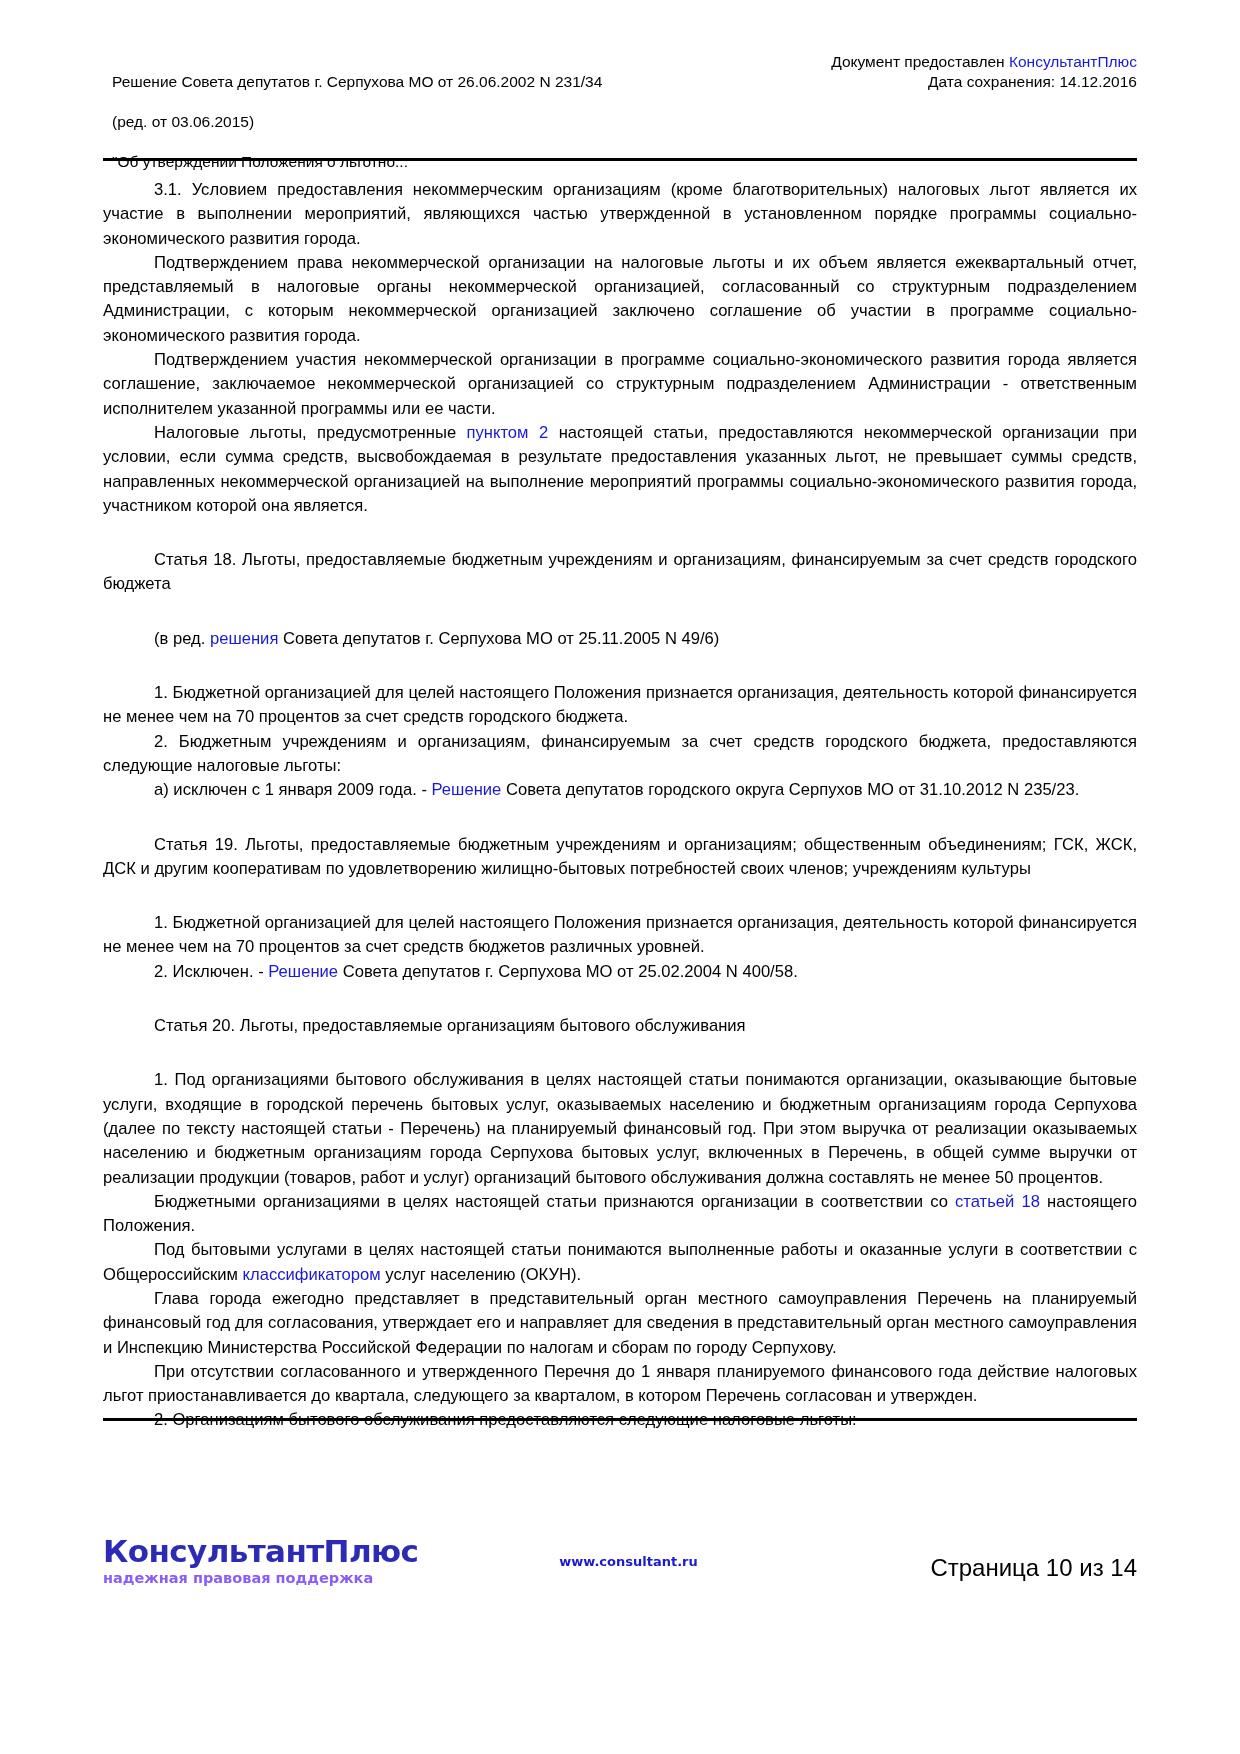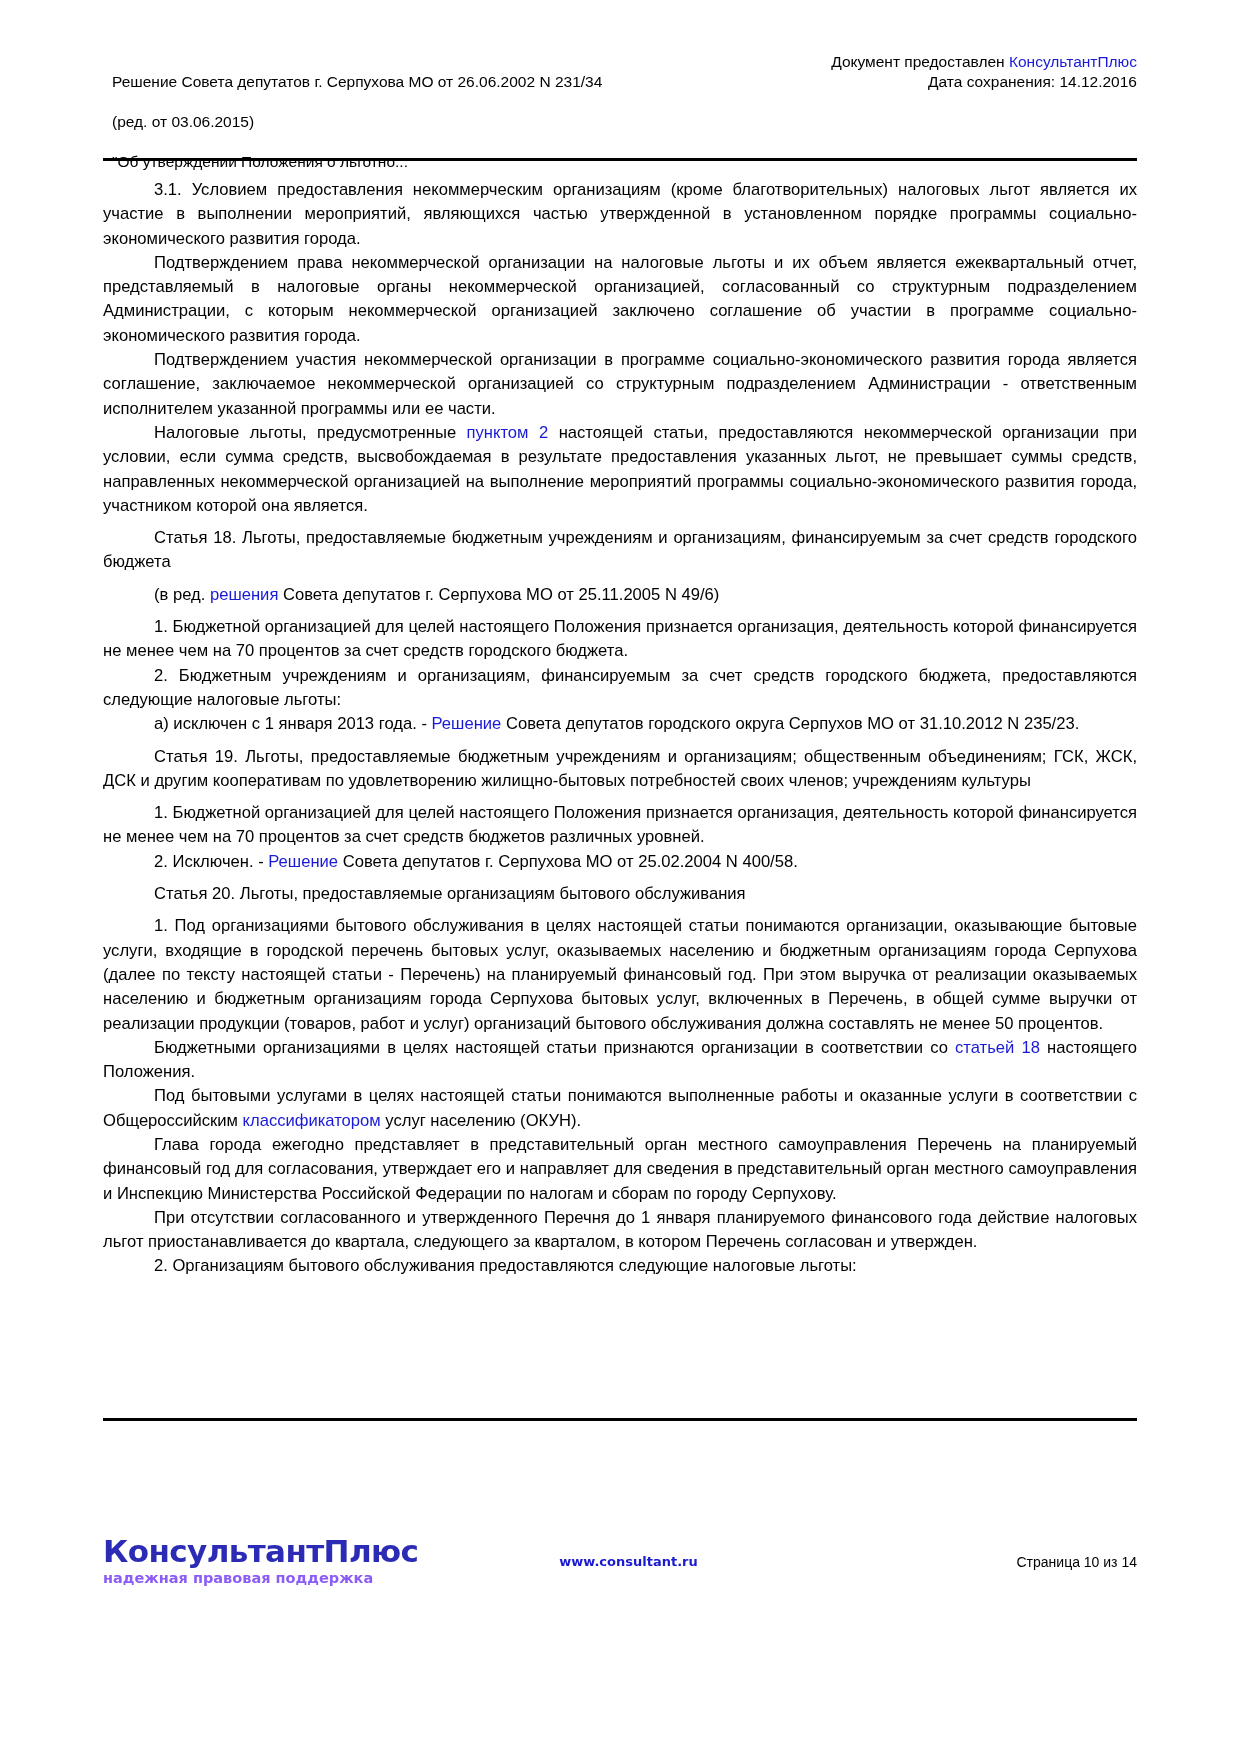--- a/index.html
+++ b/index.html
@@ -77,21 +77,21 @@
     text-align: justify;
     text-justify: inter-word;
     color: #000;
   }
   .content p {
     margin: 0;
     text-indent: 51px;
     text-align: justify;
   }
   .content p.gap-before {
-    margin-top: 8px;
+    margin-top: 30px;
   }
   .content p.last-line-natural {
     text-align-last: left;
   }
 
   
   .page-footer {
     position: absolute;
     left: 103px;
     right: 103px;
@@ -127,21 +127,21 @@
     text-align: center;
     font-family: "DejaVu Sans", sans-serif;
     font-size: 13px;
     font-weight: bold;
     color: #1a1ad0;
   }
   .footer-page {
     position: absolute;
     right: 0;
     top: 20px;
-    font-size: 14px;
+    font-size: 24px;
     color: #000;
     white-space: nowrap;
   }
 </style>
 </head>
 <body>
 
 <div class="page">
 
   <div class="page-header">
@@ -169,21 +169,21 @@
     <p><span>Налоговые льготы, предусмотренные </span><span class="link">пунктом 2</span><span> настоящей статьи, предоставляются некоммерческой организации при условии, если сумма средств, высвобождаемая в результате предоставления указанных льгот, не превышает суммы средств, направленных некоммерческой организацией на выполнение мероприятий программы социально-экономического развития города, участником которой она является.</span></p>
 
     <p class="gap-before">Статья 18. Льготы, предоставляемые бюджетным учреждениям и организациям, финансируемым за счет средств городского бюджета</p>
 
     <p class="gap-before last-line-natural"><span>(в ред. </span><span class="link">решения</span><span> Совета депутатов г. Серпухова МО от 25.11.2005 N 49/6)</span></p>
 
     <p class="gap-before">1. Бюджетной организацией для целей настоящего Положения признается организация, деятельность которой финансируется не менее чем на 70 процентов за счет средств городского бюджета.</p>
 
     <p>2. Бюджетным учреждениям и организациям, финансируемым за счет средств городского бюджета, предоставляются следующие налоговые льготы:</p>
 
-    <p><span>а) исключен с 1 января 2013 года. - </span><span class="link">Решение</span><span> Совета депутатов городского округа Серпухов МО от 31.10.2012 N 235/23.</span></p>
+    <p><span>а) исключен с 1 января 2009 года. - </span><span class="link">Решение</span><span> Совета депутатов городского округа Серпухов МО от 31.10.2012 N 235/23.</span></p>
 
     <p class="gap-before">Статья 19. Льготы, предоставляемые бюджетным учреждениям и организациям; общественным объединениям; ГСК, ЖСК, ДСК и другим кооперативам по удовлетворению жилищно-бытовых потребностей своих членов; учреждениям культуры</p>
 
     <p class="gap-before">1. Бюджетной организацией для целей настоящего Положения признается организация, деятельность которой финансируется не менее чем на 70 процентов за счет средств бюджетов различных уровней.</p>
 
     <p class="last-line-natural"><span>2. Исключен. - </span><span class="link">Решение</span><span> Совета депутатов г. Серпухова МО от 25.02.2004 N 400/58.</span></p>
 
     <p class="gap-before last-line-natural">Статья 20. Льготы, предоставляемые организациям бытового обслуживания</p>
 
     <p class="gap-before">1. Под организациями бытового обслуживания в целях настоящей статьи понимаются организации, оказывающие бытовые услуги, входящие в городской перечень бытовых услуг, оказываемых населению и бюджетным организациям города Серпухова (далее по тексту настоящей статьи - Перечень) на планируемый финансовый год. При этом выручка от реализации оказываемых населению и бюджетным организациям города Серпухова бытовых услуг, включенных в Перечень, в общей сумме выручки от реализации продукции (товаров, работ и услуг) организаций бытового обслуживания должна составлять не менее 50 процентов.</p>

